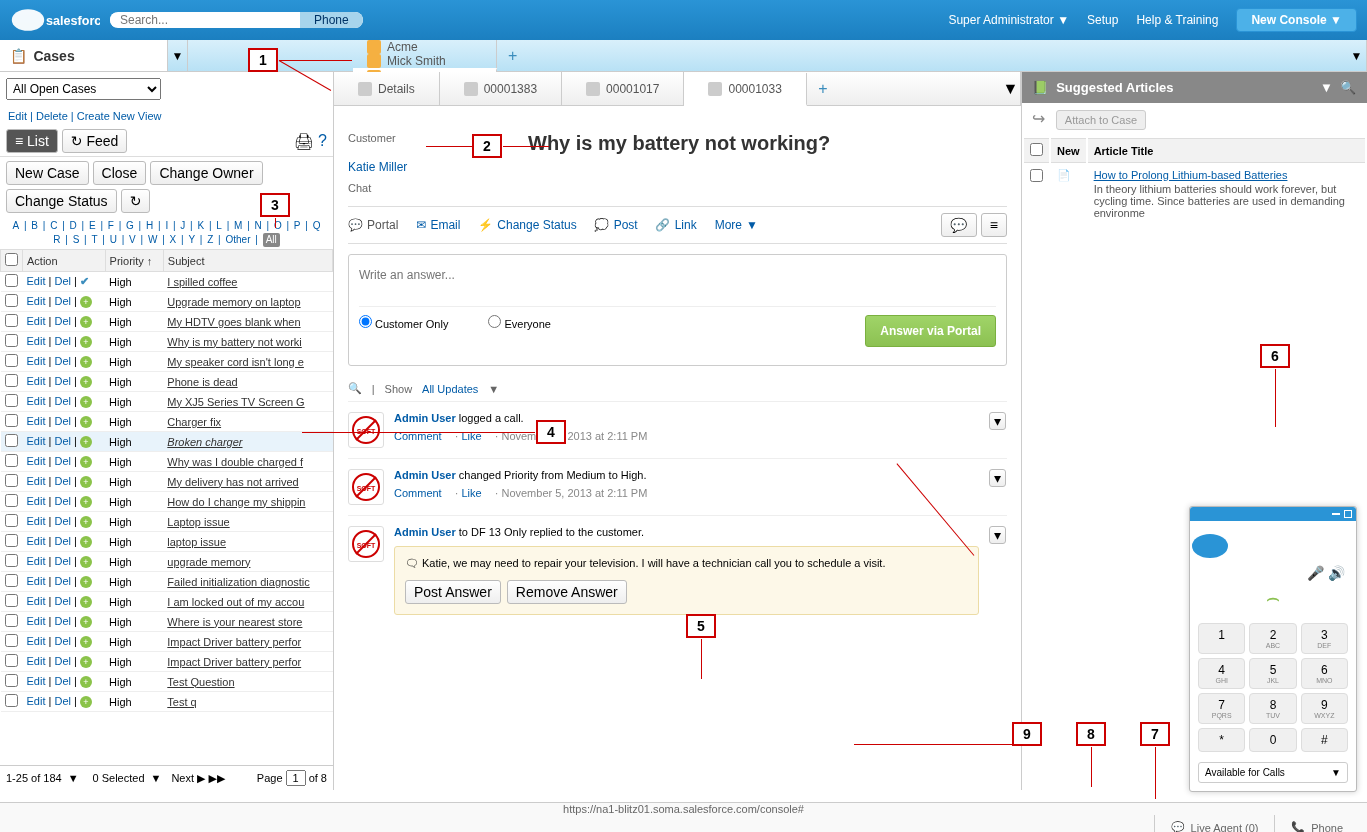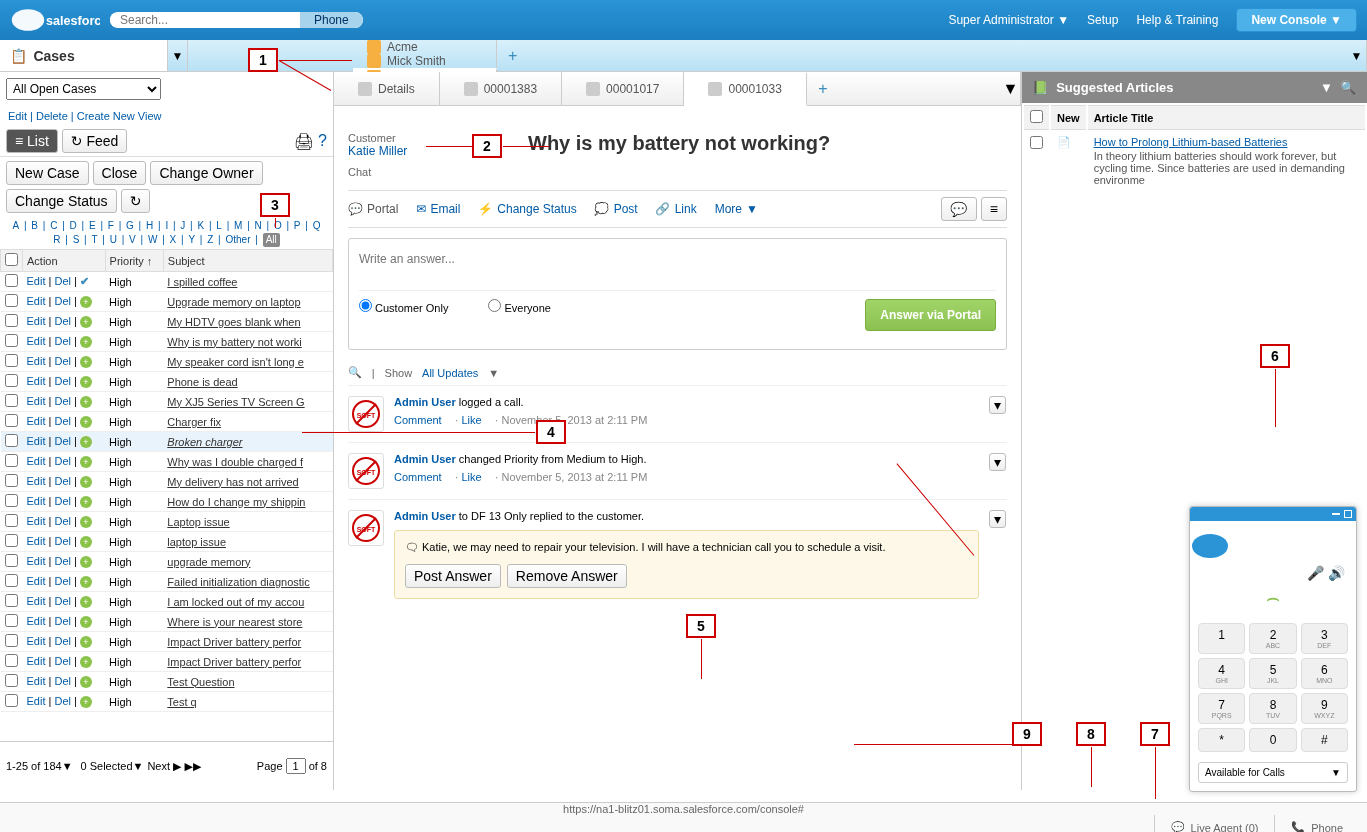--- a/index.html
+++ b/index.html
@@ -44,31 +44,31 @@
 .case-table { width:100%; font-size:11px; border-collapse:collapse; }
 .case-table th { background:#f2f2f2; border:1px solid #ddd; padding:3px 4px; text-align:left; font-weight:normal; color:#333; }
 .case-table td { border-bottom:1px solid #eee; padding:2px 4px; white-space:nowrap; overflow:hidden; text-overflow:ellipsis; }
 .case-table tr.selected { background:#e8f3fb; }
 .case-table a { color:#015ba7; cursor:pointer; }
 .subj { text-decoration:underline; color:#333; cursor:pointer; }
 .subj.sel { font-style:italic; }
 .plus-ic { display:inline-block; width:12px; height:12px; background:#8bc34a; border-radius:50%; color:#fff; font-size:9px; line-height:12px; text-align:center; }
 .check-ic { color:#3b8dbd; font-weight:bold; }
 .scroll-fill { flex:1; overflow-y:auto; overflow-x:auto; }
-.lp-footer { border-top:1px solid #ccc; padding:16px 6px; font-size:11px; display:flex; align-items:center; }
+.lp-footer { border-top:1px solid #ccc; padding:4px 6px; font-size:11px; display:flex; align-items:center; gap:6px; }
 
 
 .center-pane { flex:1; display:flex; flex-direction:column; overflow:hidden; border-right:1px solid #ccc;gap:16px; }
 .subtabs { height:34px; display:flex; border-bottom:1px solid #ccc; background:linear-gradient(#fff,#eee); }
 .subtab { display:flex; align-items:center; padding:0 24px; border-right:1px solid #ccc; gap:6px; font-size:12px; color:#555; cursor:pointer; }
 .subtab.active { background:#fff; border-bottom:2px solid #fff; position:relative; top:1px; }
 .detail-body { padding:10px 14px; overflow-y:auto; flex:1; position:relative; }
 .case-header { display:flex; gap:20px; align-items:flex-start; margin-bottom:12px; }
 .cust-block { font-size:11px; color:#666; min-width:160px; }
-.cust-block .cust-name { color:#015ba7; font-size:12px; }
+.cust-block .cust-name { color:#015ba7; font-size:12px;margin-top:16px; }
 .case-title { font-size:20px; font-weight:bold; color:#333; }
 .action-bar { display:flex; align-items:center; gap:18px; padding:6px 0; border-top:1px solid #ddd; border-bottom:1px solid #ddd; font-size:12px; }
 .ab-item { color:#015ba7; cursor:pointer; display:flex; align-items:center; gap:4px; }
 .ab-item.portal { color:#555; }
 .ab-right { margin-left:auto; display:flex; gap:4px; }
 .answer-box { border:1px solid #ccc; border-radius:3px; margin:10px 0; padding:10px; }
 .answer-input { width:100%; border:none; font-size:12px; color:#999; outline:none; margin-bottom:24px; }
 .radio-row { display:flex; gap:40px; font-size:11px; padding:8px 0; border-top:1px solid #eee; }
 .answer-btn { margin-left:auto; background:linear-gradient(#a0d468,#8cc152); color:#fff; border:1px solid #7ab03f; border-radius:3px; padding:8px 14px; font-size:12px; font-weight:bold; cursor:pointer; float:right; }
 .feed-filter { font-size:11px; color:#666; padding:6px 0; display:flex; align-items:center; gap:10px; }
@@ -419,20 +419,24 @@
 
 <div class="right-pane">
   <div class="articles-hd">
     <span>📗</span>
     <span>Suggested Articles</span>
     <div class="icons">
       <span>▼</span>
       <span>🔍</span>
     </div>
   </div>
+  <div class="attach-row">
+    <span style="color:#888;margin-right:6px;">↪</span>
+    <button class="attach-btn">Attach to Case</button>
+  </div>
   <table class="art-table">
     <thead>
           <tr>
       <th style="width:20px;"><input type="checkbox" style=""></th>
       <th style="width:34px;">New</th>
       <th>Article Title</th>
     </tr>
         </thead>
     <tbody id="articles-host">
           <tr>

